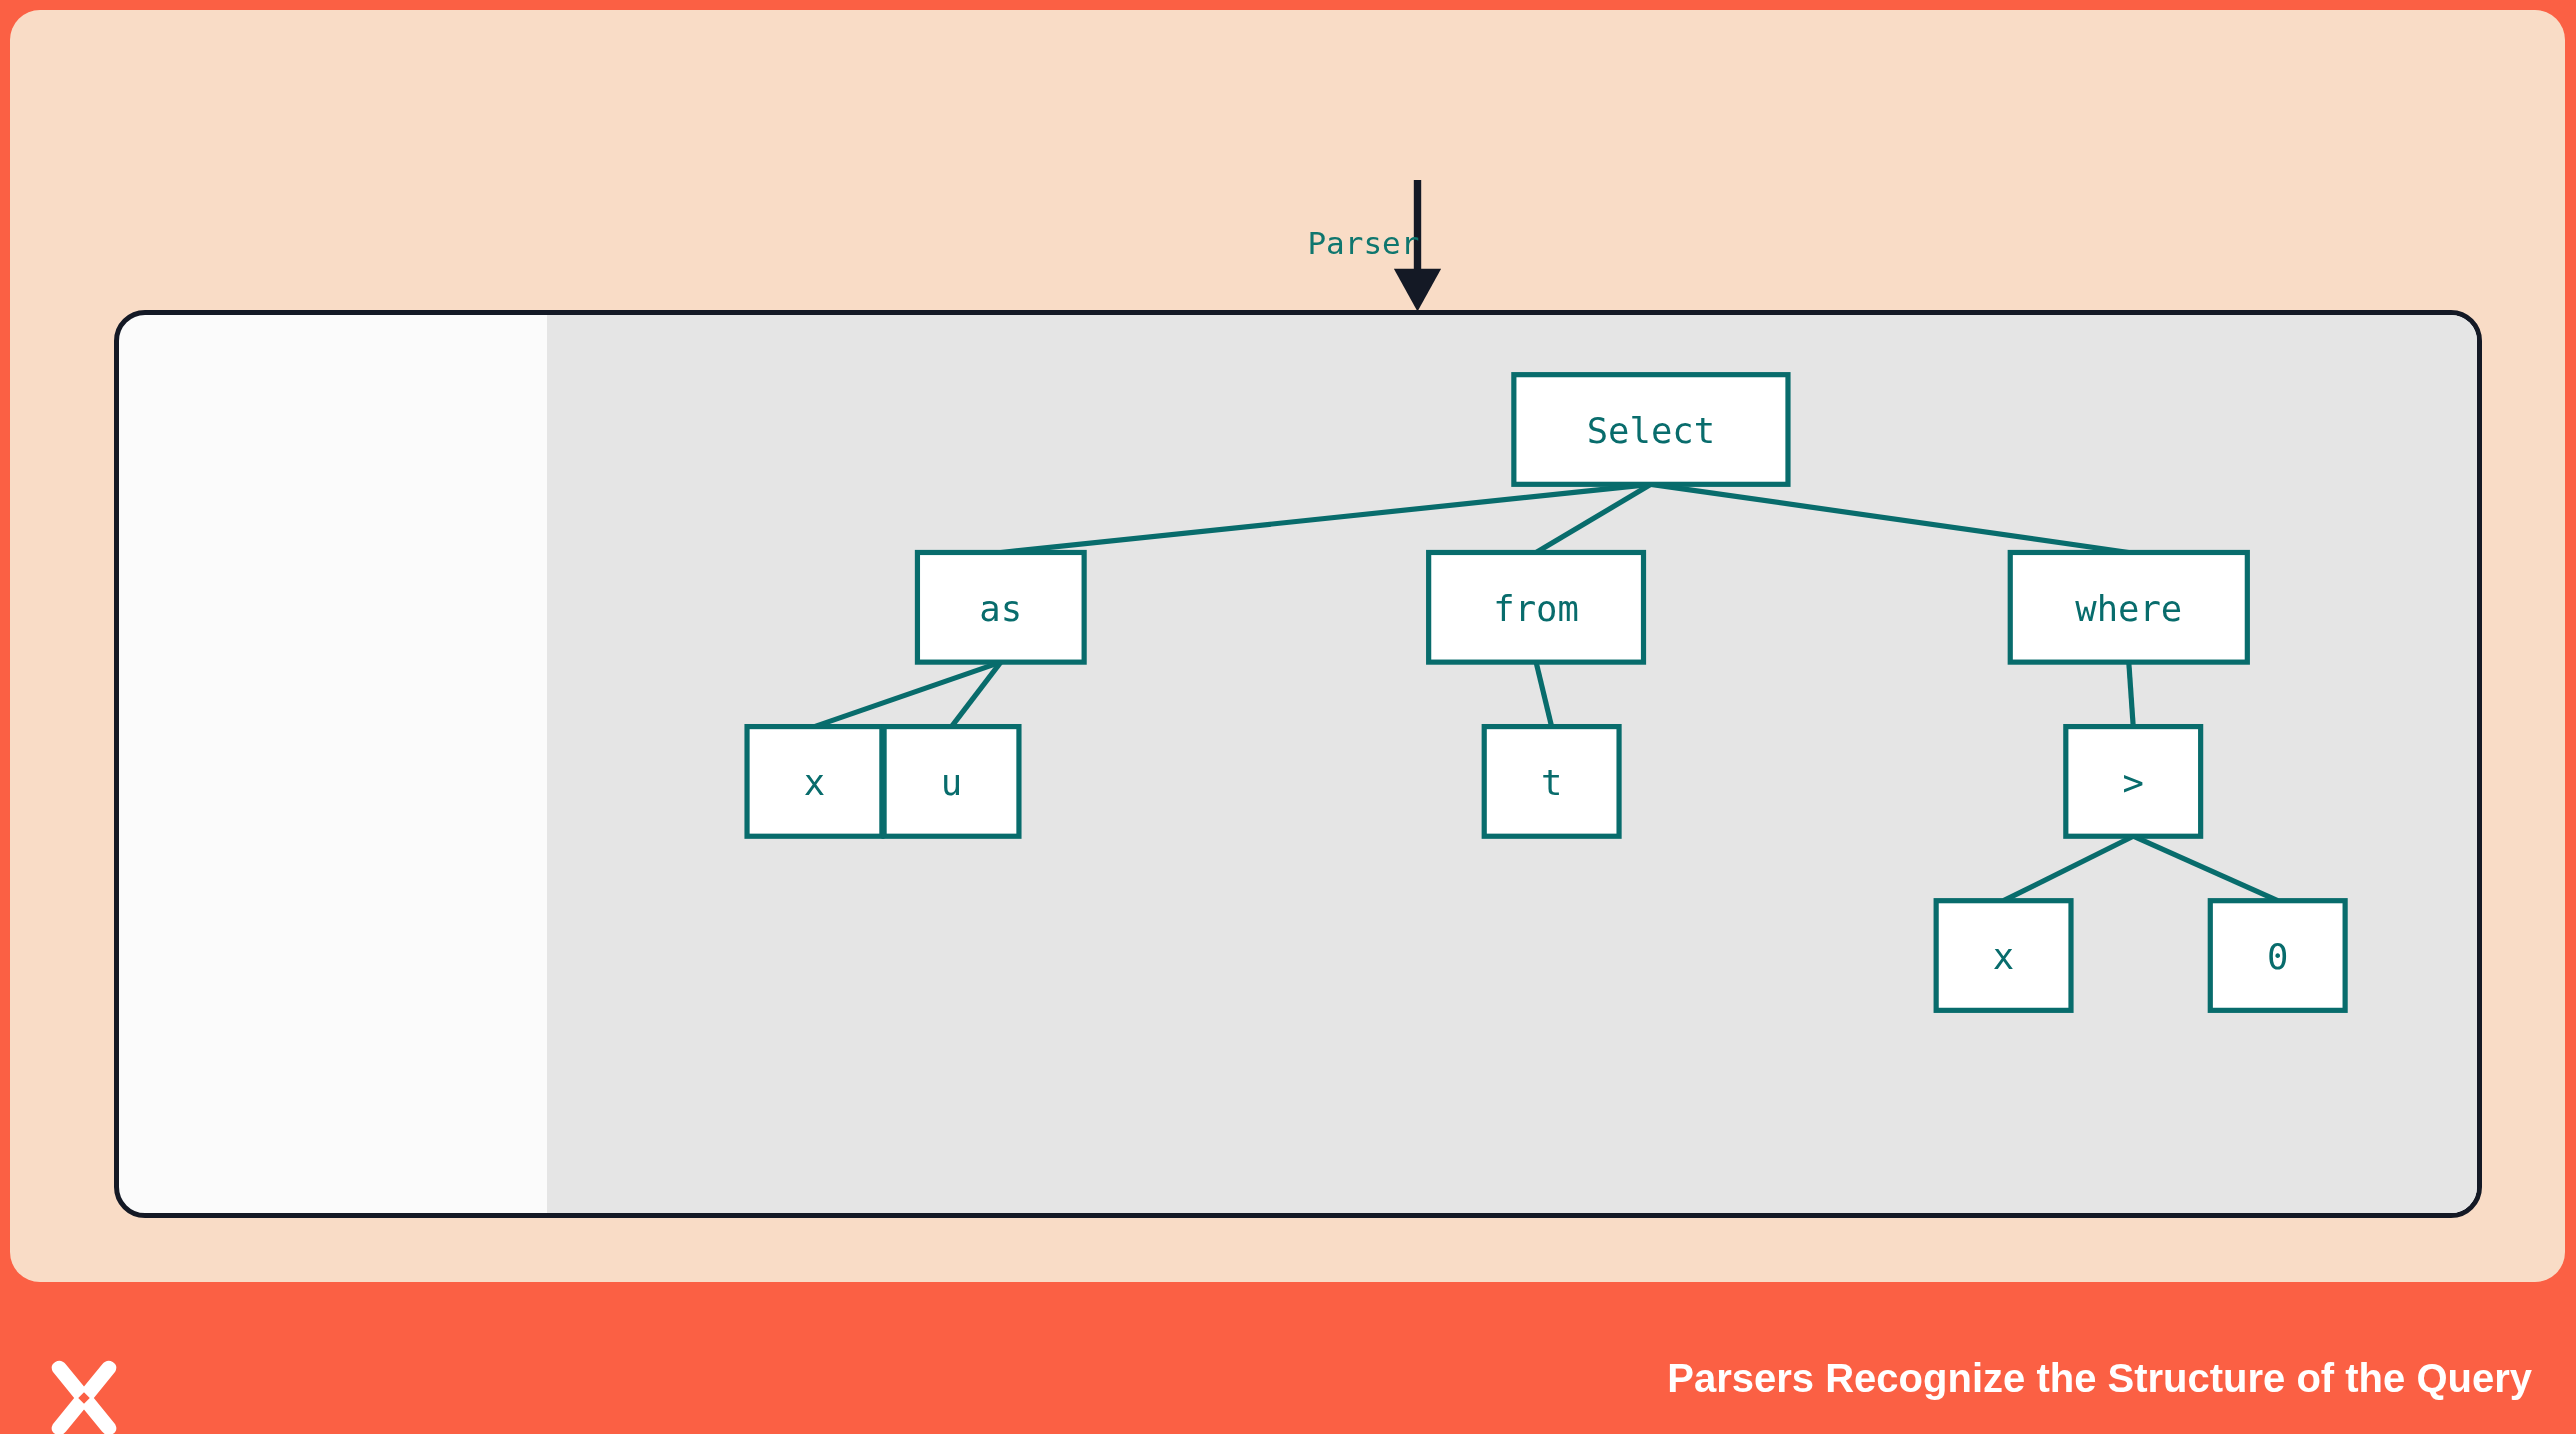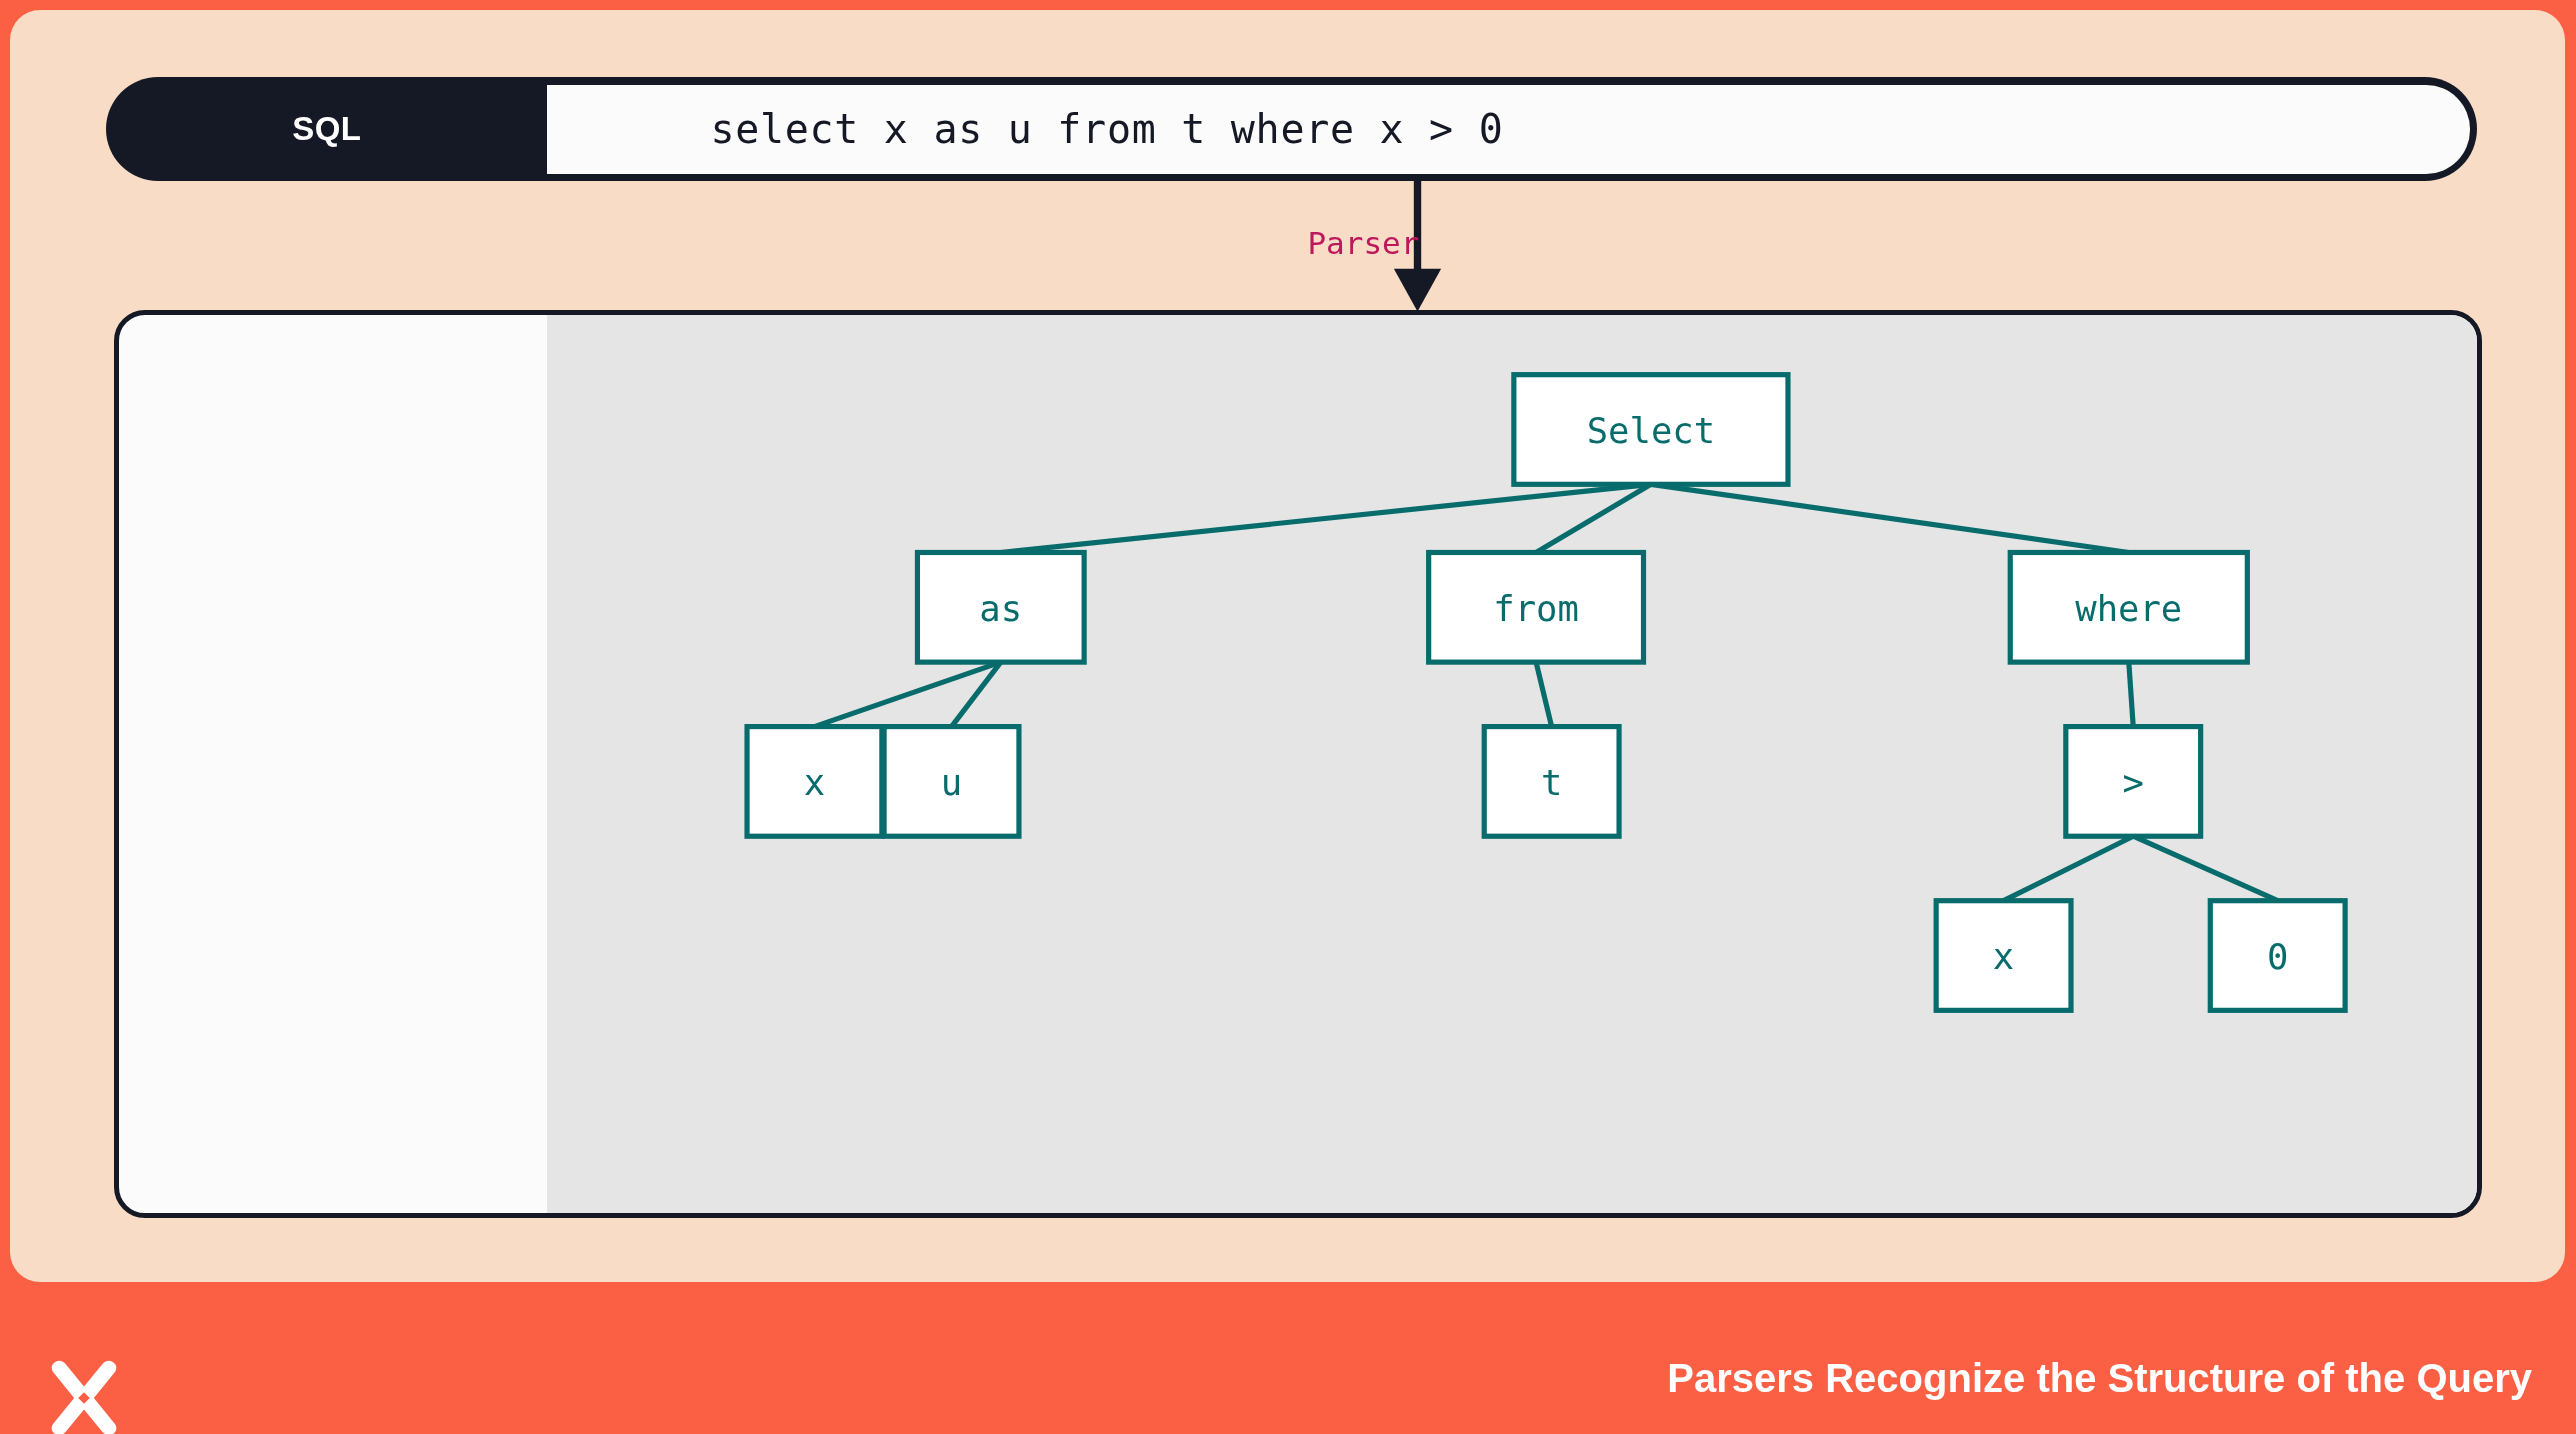--- a/index.html
+++ b/index.html
@@ -86,21 +86,21 @@
     position: absolute;
     left: 1252px;
     top: 170px;
     width: 311px;
     height: 133px;
   }
   #parser-label {
     position: absolute;
     left: 1297px;
     top: 215px;
-    color: #be185d;
+    color: #0f766e;
     font-size: 31px;
     font-family: "DejaVu Sans Mono", monospace;
   }
 
   
   #tree-panel {
     position: absolute;
     left: 104px;
     top: 300px;
     width: 2368px;
@@ -192,26 +192,20 @@
     white-space: nowrap;
   }
 </style>
 </head>
 <body>
 
 <div id="page">
 
   <div id="card">
 
-    <div id="sql-row">
-      <div id="sql-label">SQL</div>
-      <div id="sql-value-wrap">
-        <span id="sql-value">select x as u from t where x &gt; 0</span>
-      </div>
-    </div>
 
     <svg id="parser-arrow" viewBox="0 0 420 180">
       <line x1="210" y1="0" x2="210" y2="130" stroke="#141925" stroke-width="10"></line>
       <polygon points="210,178 178,120 242,120" fill="#141925"></polygon>
     </svg>
     <div id="parser-label">Parser</div>
 
     <div id="tree-panel">
       <div id="tree-canvas-wrap">
         <svg id="tree-svg" viewBox="0 0 2605 1211" preserveAspectRatio="xMidYMid meet">

